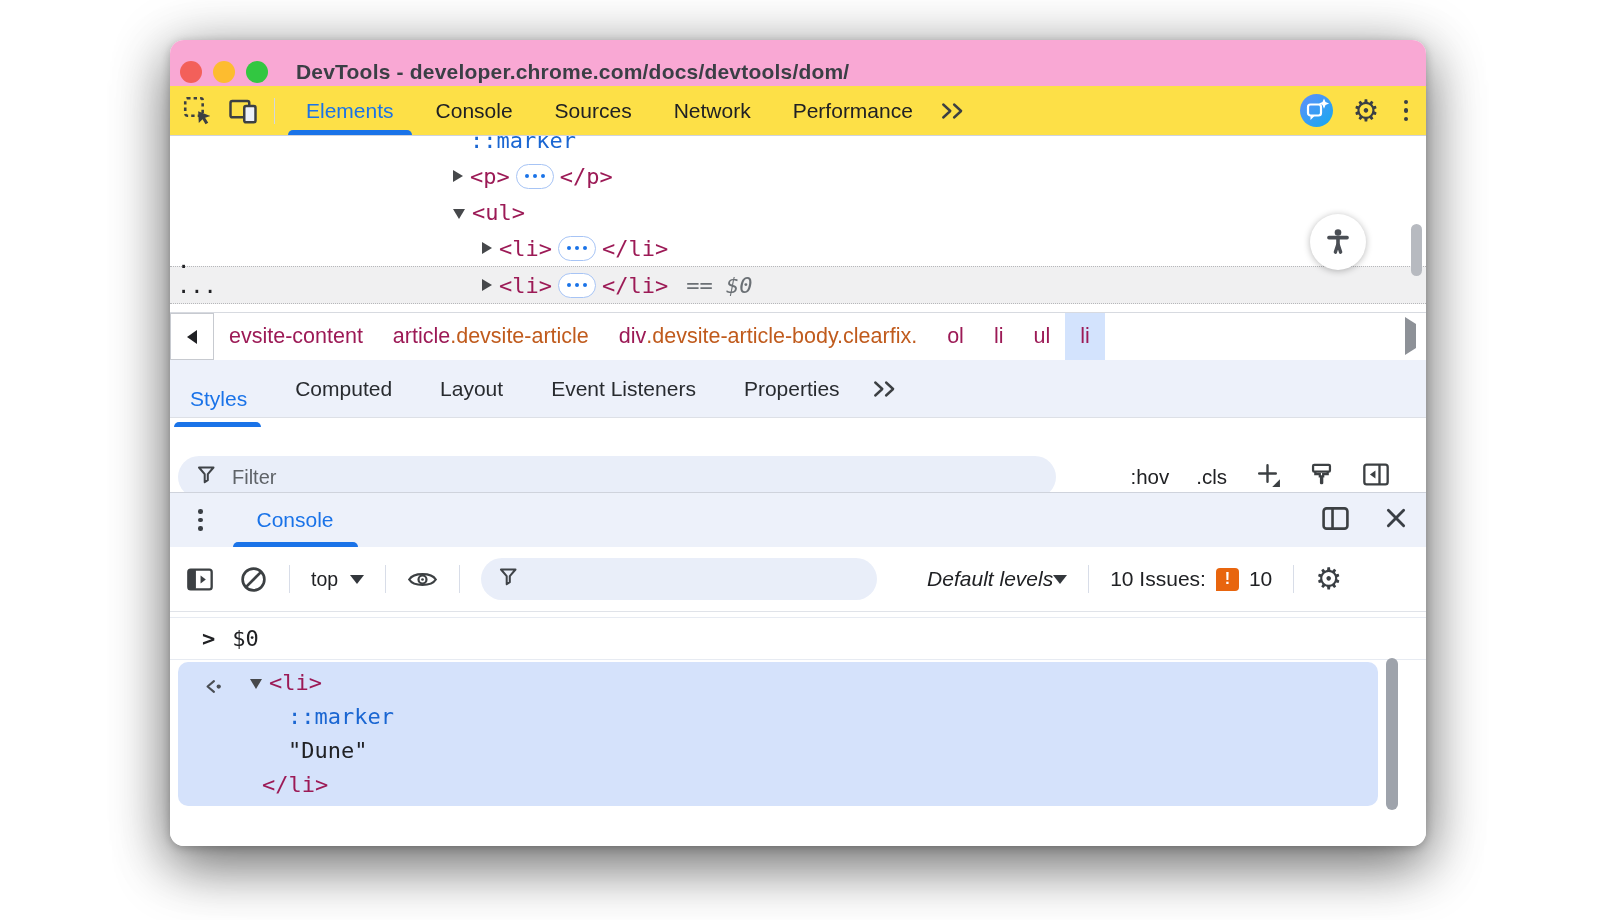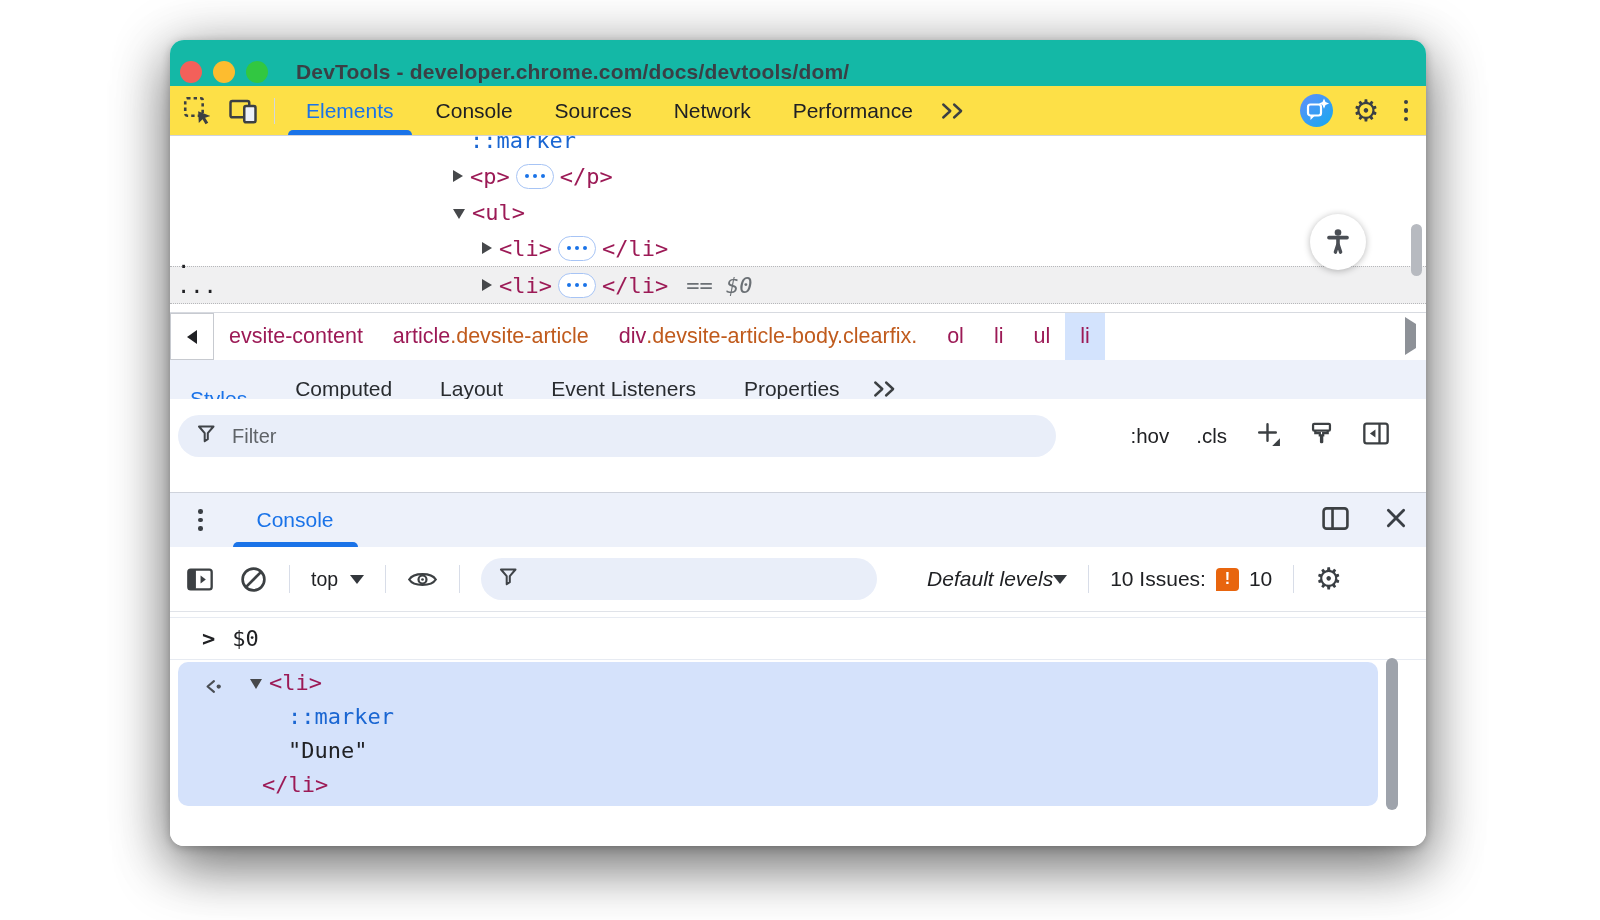--- a/index.html
+++ b/index.html
@@ -1,21 +1,21 @@
 <!DOCTYPE html>
 <html><head>
 <meta charset="utf-8">
 <style>
   html,body{margin:0;padding:0;}
   .stage{position:relative;width:1600px;height:920px;background:#ffffff;overflow:hidden;font-family:"Liberation Sans",sans-serif;}
   .window{position:absolute;left:170px;top:40px;width:1256px;height:806px;background:#fff;border-radius:14px;
     box-shadow:0 22px 55px rgba(0,0,0,.42),0 8px 60px rgba(0,0,0,.28),0 2px 10px rgba(0,0,0,.22);overflow:hidden;color:#202124;}
 
   
-  .titlebar{position:absolute;top:0;left:0;right:0;height:64px;background:#14b8a6;display:flex;align-items:center;}
+  .titlebar{position:absolute;top:0;left:0;right:0;height:64px;background:#f9a8d4;display:flex;align-items:center;}
   .light{width:22px;height:22px;border-radius:50%;margin-left:11px;}
   .light.red{background:#f3605a;margin-left:10px;}
   .light.yellow{background:#fdbc2f;}
   .light.green{background:#32c741;}
   .win-title{margin-left:28px;font-size:21px;font-weight:700;color:#3a3f45;letter-spacing:.2px;}
 
   
   .tabbar{position:absolute;top:46px;left:0;right:0;height:50px;background:#fde047;border-bottom:1px solid #cfd3dc;display:flex;align-items:center;box-sizing:border-box;}
   .tb-icon{display:flex;align-items:center;justify-content:center;width:34px;height:34px;}
   .tb-icon.inspect{margin-left:10px;}
@@ -65,21 +65,21 @@
 
   
   .styles-tabs{position:absolute;top:320px;left:0;right:0;height:58px;background:#edf1fa;border-bottom:1px solid #dde0e6;display:flex;align-items:center;box-sizing:border-box;}
   .stab{height:100%;display:flex;align-items:center;padding:0 24px;font-size:21px;color:#282b2f;position:relative;white-space:nowrap;}
   .stab:first-child{padding-left:20px;}
   .stab.active{color:#1a73e8;margin-top:20px;}
   .stab.active::after{content:"";position:absolute;left:4px;right:10px;bottom:0;height:5px;border-radius:5px 5px 0 0;background:#1a73e8;}
   .styles-more{margin-left:8px;display:flex;align-items:center;}
 
   
-  .filter-row{position:absolute;top:359px;left:0;right:0;height:74px;background:#fff;display:flex;align-items:center;}
+  .filter-row{position:absolute;top:400px;left:0;right:0;height:74px;background:#fff;display:flex;align-items:center;}
   .pill{width:878px;height:42px;border-radius:21px;background:#e9eef9;display:flex;align-items:center;padding:0 18px;margin-left:8px;box-sizing:border-box;flex:none;}
   .pill .ph{color:#5f6368;font-size:20px;margin-left:14px;}
   .right-tools{margin-left:auto;margin-right:36px;display:flex;align-items:center;gap:27px;font-size:20.5px;color:#202124;}
 
   
   .drawer-header{position:absolute;top:452px;left:0;right:0;height:55px;background:#edf1fa;border-top:1px solid #cfd3dc;display:flex;align-items:center;box-sizing:border-box;}
   .drawer-kebab{margin-left:24px;}
   .drawer-tab{margin-left:26px;height:100%;display:flex;align-items:center;padding:0 24px;position:relative;color:#1a73e8;font-size:21px;font-weight:500;}
   .drawer-tab::after{content:"";position:absolute;left:0;right:0;bottom:0;height:5px;border-radius:5px 5px 0 0;background:#1a73e8;}
   .drawer-right{margin-left:auto;display:flex;align-items:center;gap:34px;margin-right:18px;}

